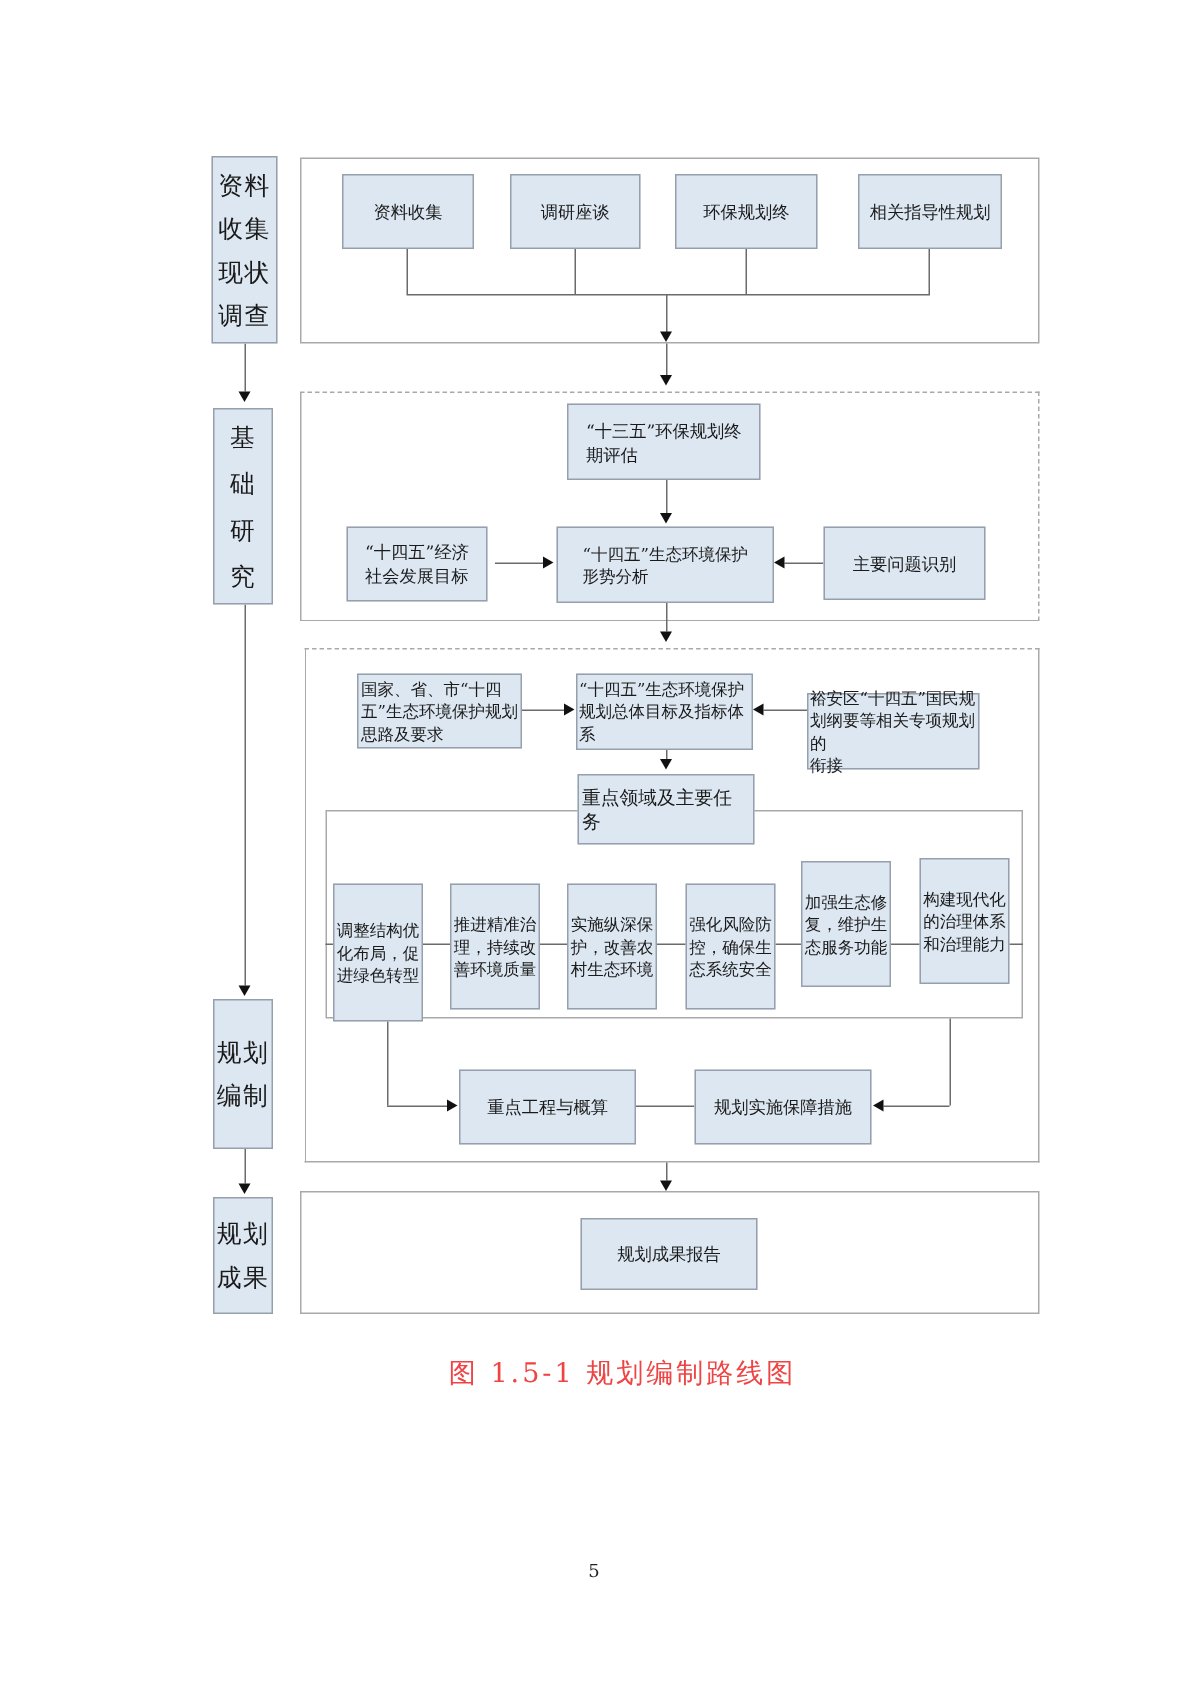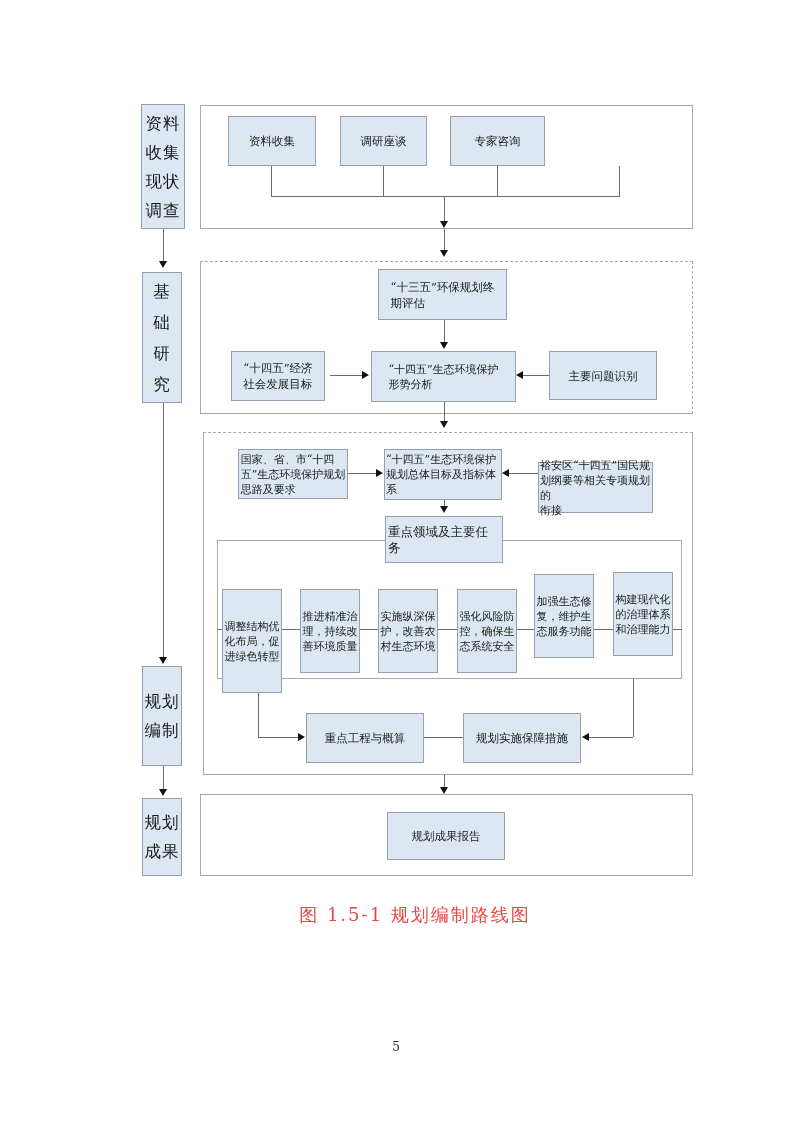--- a/index.html
+++ b/index.html
@@ -93,41 +93,42 @@
 础
 研
 究</div>
   <div class="node stage" style="left:142px;top:666px;width:40px;height:100px;">规划
 编制</div>
   <div class="node stage" style="left:142px;top:798px;width:40px;height:78px;">规划
 成果</div>
 
   <div class="node" style="left:228px;top:116px;width:88px;height:50px;">资料收集</div>
   <div class="node" style="left:340px;top:116px;width:87px;height:50px;">调研座谈</div>
-  <div class="node" style="left:450px;top:116px;width:95px;height:50px;">专家咨询</div>
+  <div class="node" style="left:450px;top:116px;width:95px;height:50px;">环保规划终</div>
+  <div class="node" style="left:572px;top:116px;width:96px;height:50px;">相关指导性规划</div>
 
   <div class="node" style="left:378px;top:269px;width:129px;height:51px;">“十三五”环保规划终
 期评估</div>
   <div class="node" style="left:231px;top:351px;width:94px;height:50px;">“十四五”经济
 社会发展目标</div>
   <div class="node small" style="left:371px;top:351px;width:145px;height:51px;">“十四五”生态环境保护
 形势分析</div>
   <div class="node" style="left:549px;top:351px;width:108px;height:49px;">主要问题识别</div>
 
   <div class="node small" style="left:238px;top:449px;width:110px;height:50px;">国家、省、市“十四
 五”生态环境保护规划
 思路及要求</div>
   <div class="node small" style="left:384px;top:449px;width:118px;height:51px;">“十四五”生态环境保护
 规划总体目标及指标体系</div>
   <div class="node small" style="left:538px;top:448px;width:115px;height:51px;margin-top:14px;">裕安区“十四五”国民规
 划纲要等相关专项规划的
 衔接</div>
   <div class="node title" style="left:385px;top:516px;width:118px;height:47px;">重点领域及主要任务</div>
 
-  <div class="node small" style="left:222px;top:589px;width:60px;height:104px;">调整结构优
+  <div class="node small" style="left:222px;top:589px;width:60px;height:92px;">调整结构优
 化布局，促
 进绿色转型</div>
   <div class="node small" style="left:300px;top:589px;width:60px;height:84px;">推进精准治
 理，持续改
 善环境质量</div>
   <div class="node small" style="left:378px;top:589px;width:60px;height:84px;">实施纵深保
 护，改善农
 村生态环境</div>
   <div class="node small" style="left:457px;top:589px;width:60px;height:84px;">强化风险防
 控，确保生

